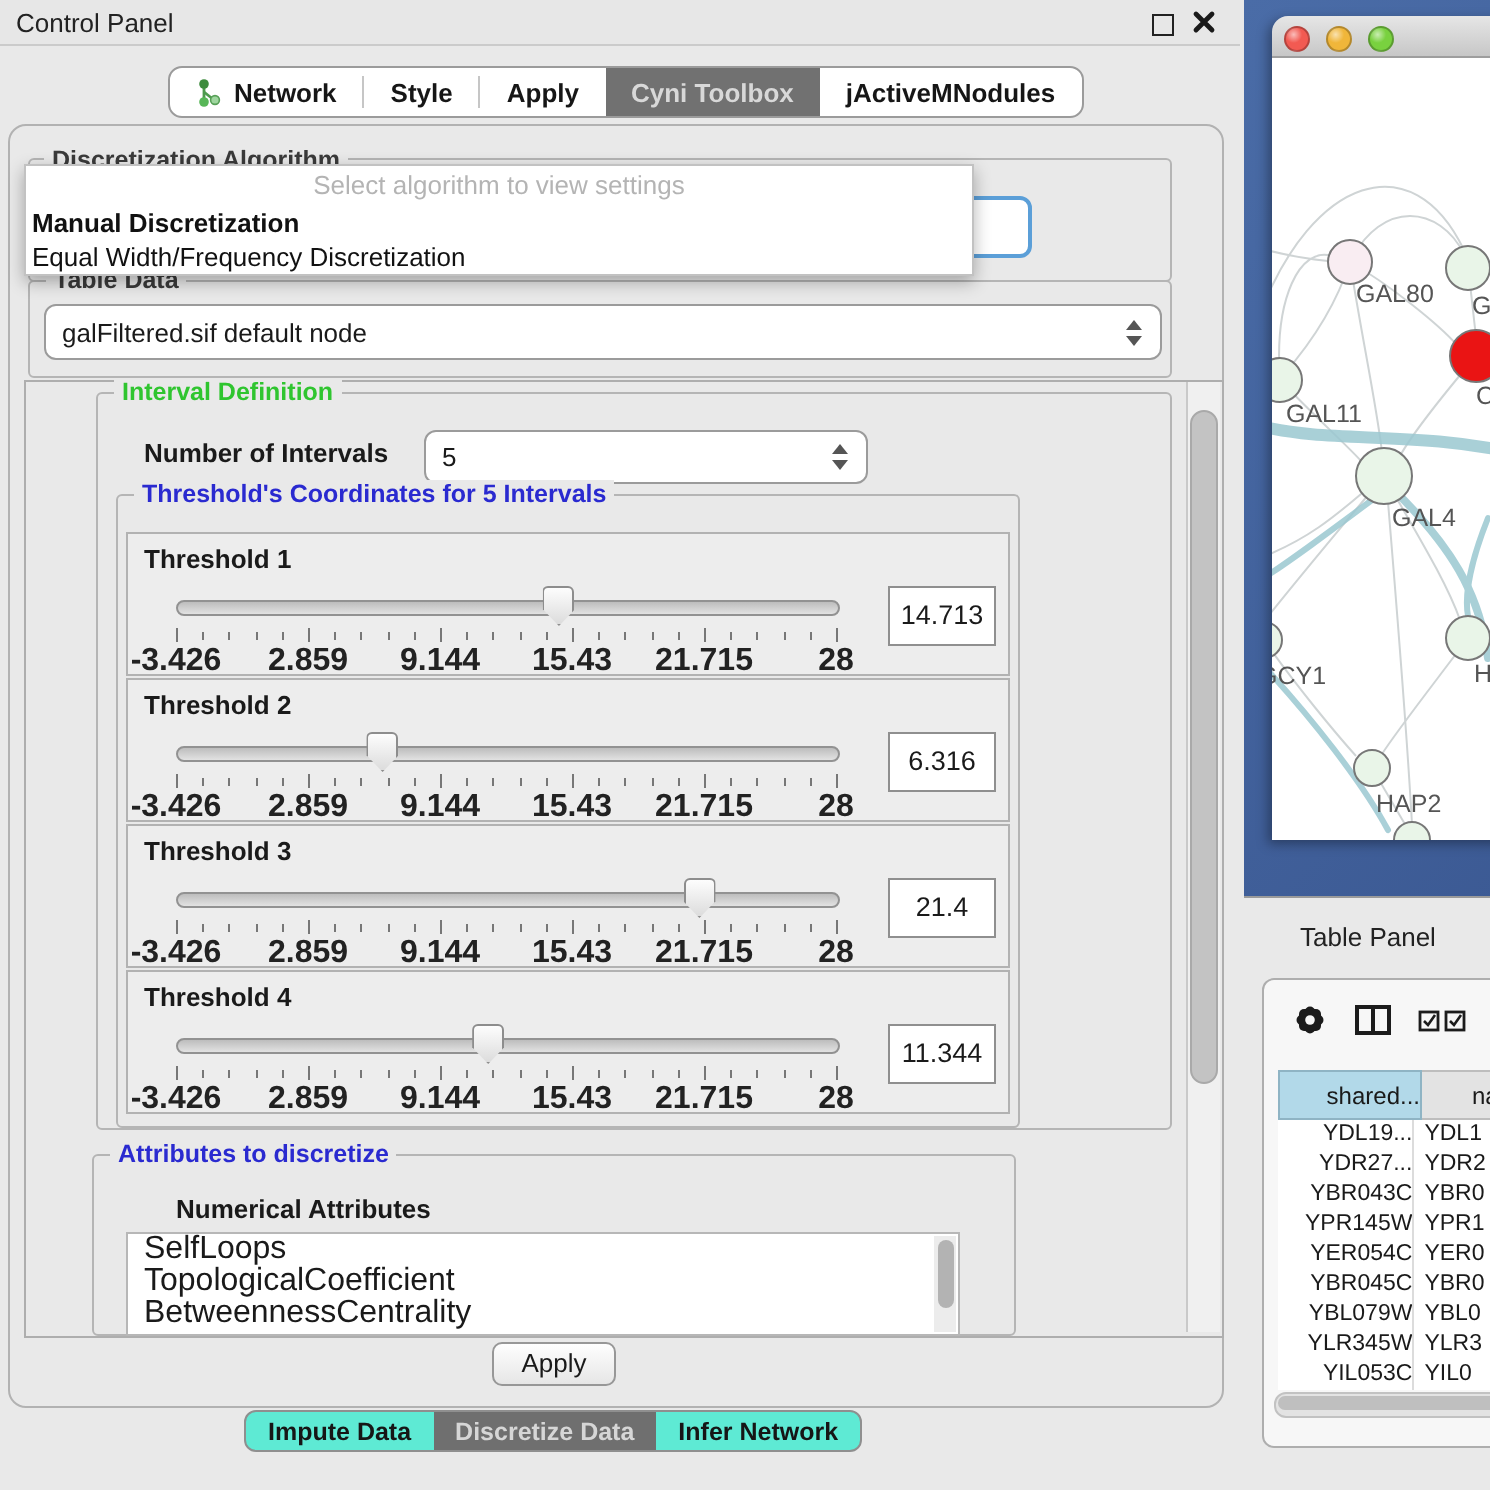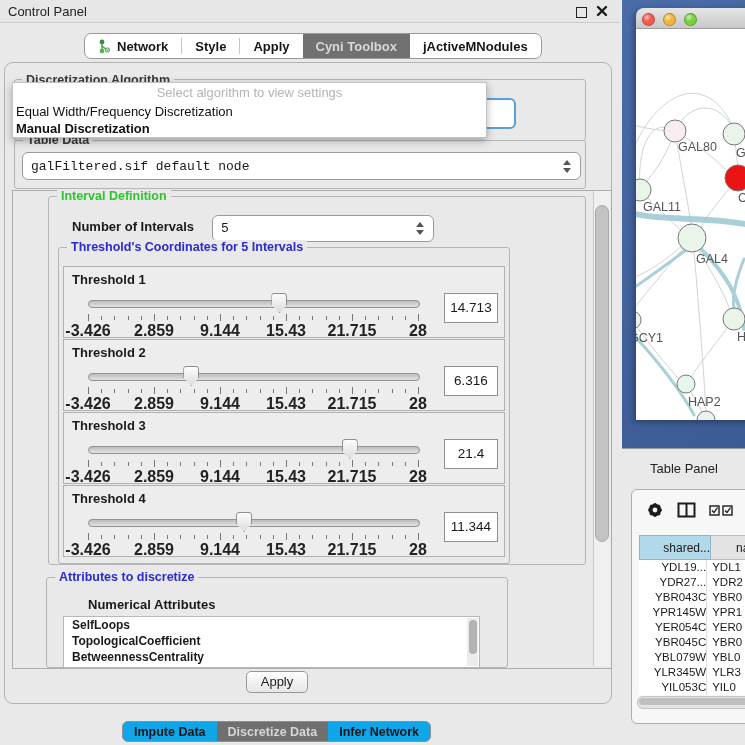--- a/index.html
+++ b/index.html
@@ -20,21 +20,21 @@
   .tab .ticon{margin-right:6px;display:inline-flex;}
   
   .cp-outer{left:4px;top:62px;width:606px;height:640px;background:#e9e9e9;border:1px solid #b2b2b2;border-radius:9px;}
   .groupbox{border:1px solid #b5b5b5;border-radius:3px;}
   .gtitle{position:absolute;top:-8px;left:8px;background:#e9e9e9;padding:0 4px;font-size:12.5px;font-weight:600;}
   .gtitle.green{color:#2fc52f;}
   .gtitle.blue{color:#2a2ad0;}
   .gtitle.dark{color:#3a3a3a;}
   
   .combo{background:#fff;border:1px solid #9b9b9b;border-radius:6px;display:flex;align-items:center;font-size:13px;}
-  .combo .ctext{flex:1;padding-left:8px;white-space:nowrap;overflow:hidden;font-family:Liberation Mono, monospace;}
+  .combo .ctext{flex:1;padding-left:8px;white-space:nowrap;overflow:hidden;}
   .spinner{width:16px;display:flex;flex-direction:column;align-items:center;gap:3px;margin-right:5px;}
   .arr-up{width:0;height:0;border-left:4px solid transparent;border-right:4px solid transparent;border-bottom:5px solid #555;}
   .arr-dn{width:0;height:0;border-left:4px solid transparent;border-right:4px solid transparent;border-top:5px solid #555;}
   
   .alg-combo{left:20px;top:98px;width:492px;height:27px;border:2px solid #5b9fd8;border-radius:6px;background:#fff;}
   .alg-popup{left:12px;top:82px;width:473px;height:54px;background:#fff;border:1px solid #c2c2c2;
              box-shadow:0 3px 8px rgba(0,0,0,.30);z-index:50;}
   .pop-ph{height:20px;line-height:20px;text-align:center;color:#b4b4b4;font-size:13px;}
   .pop-opt{height:17px;line-height:17px;padding-left:3px;font-size:13px;color:#111;white-space:nowrap;}
   .pop-opt.hl{font-weight:700;}
@@ -50,28 +50,28 @@
   .thumb{position:absolute;top:26px;width:14px;height:18px;background:linear-gradient(#fdfdfd,#dcdcdc);
          border:1px solid #8d8d8d;clip-path:polygon(0 0,100% 0,100% 58%,50% 100%,0 58%);border-radius:3px;}
   .ticks{position:absolute;left:24px;top:47px;width:330px;height:8px;}
   .tick{position:absolute;width:1px;background:#777;}
   .ticklabels{position:absolute;left:24px;top:55px;width:330px;height:12px;}
   .ticklab{position:absolute;transform:translateX(-50%);font-size:16px;font-weight:700;color:#222;white-space:nowrap;}
   .thvalue{position:absolute;right:6px;top:26px;width:52px;height:28px;background:#fff;border:1px solid #8f8f8f;
            font-size:13.5px;text-align:center;line-height:28px;}
   
   .attr-list{left:63px;top:616px;width:415px;height:50px;background:#fff;border:1px solid #b7b7b7;overflow:hidden;}
-  .attr-item{height:16px;line-height:16px;padding-left:8px;font-size:12px;white-space:nowrap;font-weight:bold;}
+  .attr-item{height:16px;line-height:16px;padding-left:8px;font-size:16px;white-space:nowrap;}
   .list-scroll{position:absolute;right:1px;top:1px;width:11px;height:48px;background:#ececec;}
   .list-thumb{position:absolute;left:1.5px;top:2px;width:8px;height:34px;background:#b3b3b3;border-radius:4px;}
   
   .apply-btn{left:246px;top:671px;width:60px;height:20px;background:linear-gradient(#fefefe,#e6e6e6);
              border:1px solid #979797;border-radius:5px;font-size:13px;text-align:center;line-height:19px;}
-  .bot-tabbar{left:122px;top:705px;height:19px;display:flex;background:#0ea5e9;border:1.5px solid #8f8f8f;
-              border-radius:6px;overflow:hidden;margin-top:16px;}
+  .bot-tabbar{left:122px;top:705px;height:19px;display:flex;background:#5eead4;border:1.5px solid #8f8f8f;
+              border-radius:6px;overflow:hidden;}
   .btab{display:flex;align-items:center;padding:0 11px;font-size:12.5px;font-weight:700;color:#161616;white-space:nowrap;}
   .btab.selected{background:#6f6f6f;color:#d6d6d6;}
   
   .net-frame{left:622px;top:0;width:141px;height:448px;background:linear-gradient(135deg,#4a6ca7,#3c5a94);overflow:hidden;}
   .net-win{position:absolute;left:14px;top:8px;width:120px;height:412px;border-radius:8px 0 0 0;overflow:hidden;
            box-shadow:-2px 2px 6px rgba(0,0,0,.35);}
   .net-titlebar{height:20px;background:linear-gradient(#e6e6e6,#c7c7c7);border-bottom:1px solid #9e9e9e;position:relative;}
   .tl{position:absolute;top:4.5px;width:11px;height:11px;border-radius:50%;border:.5px solid rgba(0,0,0,.25);}
   .net-canvas{position:relative;width:120px;height:392px;background:#fff;}
   
@@ -134,22 +134,22 @@
     </div>
 
   <div class="abs cp-outer"></div>
 
   <div class="abs groupbox" style="left:14px;top:79px;width:570px;height:60px;"></div>
   <div class="abs gtitle dark" style="left:22px;top:73px;">Discretization Algorithm</div>
   <div class="abs alg-combo"></div>
 
   <div class="abs alg-popup">
     <div class="pop-ph">Select algorithm to view settings</div>
+    <div class="pop-opt hl">Manual Discretization</div>
     <div class="pop-opt">Equal Width/Frequency Discretization</div>
-    <div class="pop-opt hl">Manual Discretization</div>
   </div>
 
   <div class="abs groupbox" style="left:14px;top:140px;width:570px;height:47px;">
     <span class="gtitle dark">Table Data</span>
   </div>
   <div class="abs combo" style="left:22px;top:152px;width:557px;height:26px;">
     <span class="ctext">galFiltered.sif default node</span>
     <span class="spinner">
         <span class="arr-up"></span>
         <span class="arr-dn"></span>

